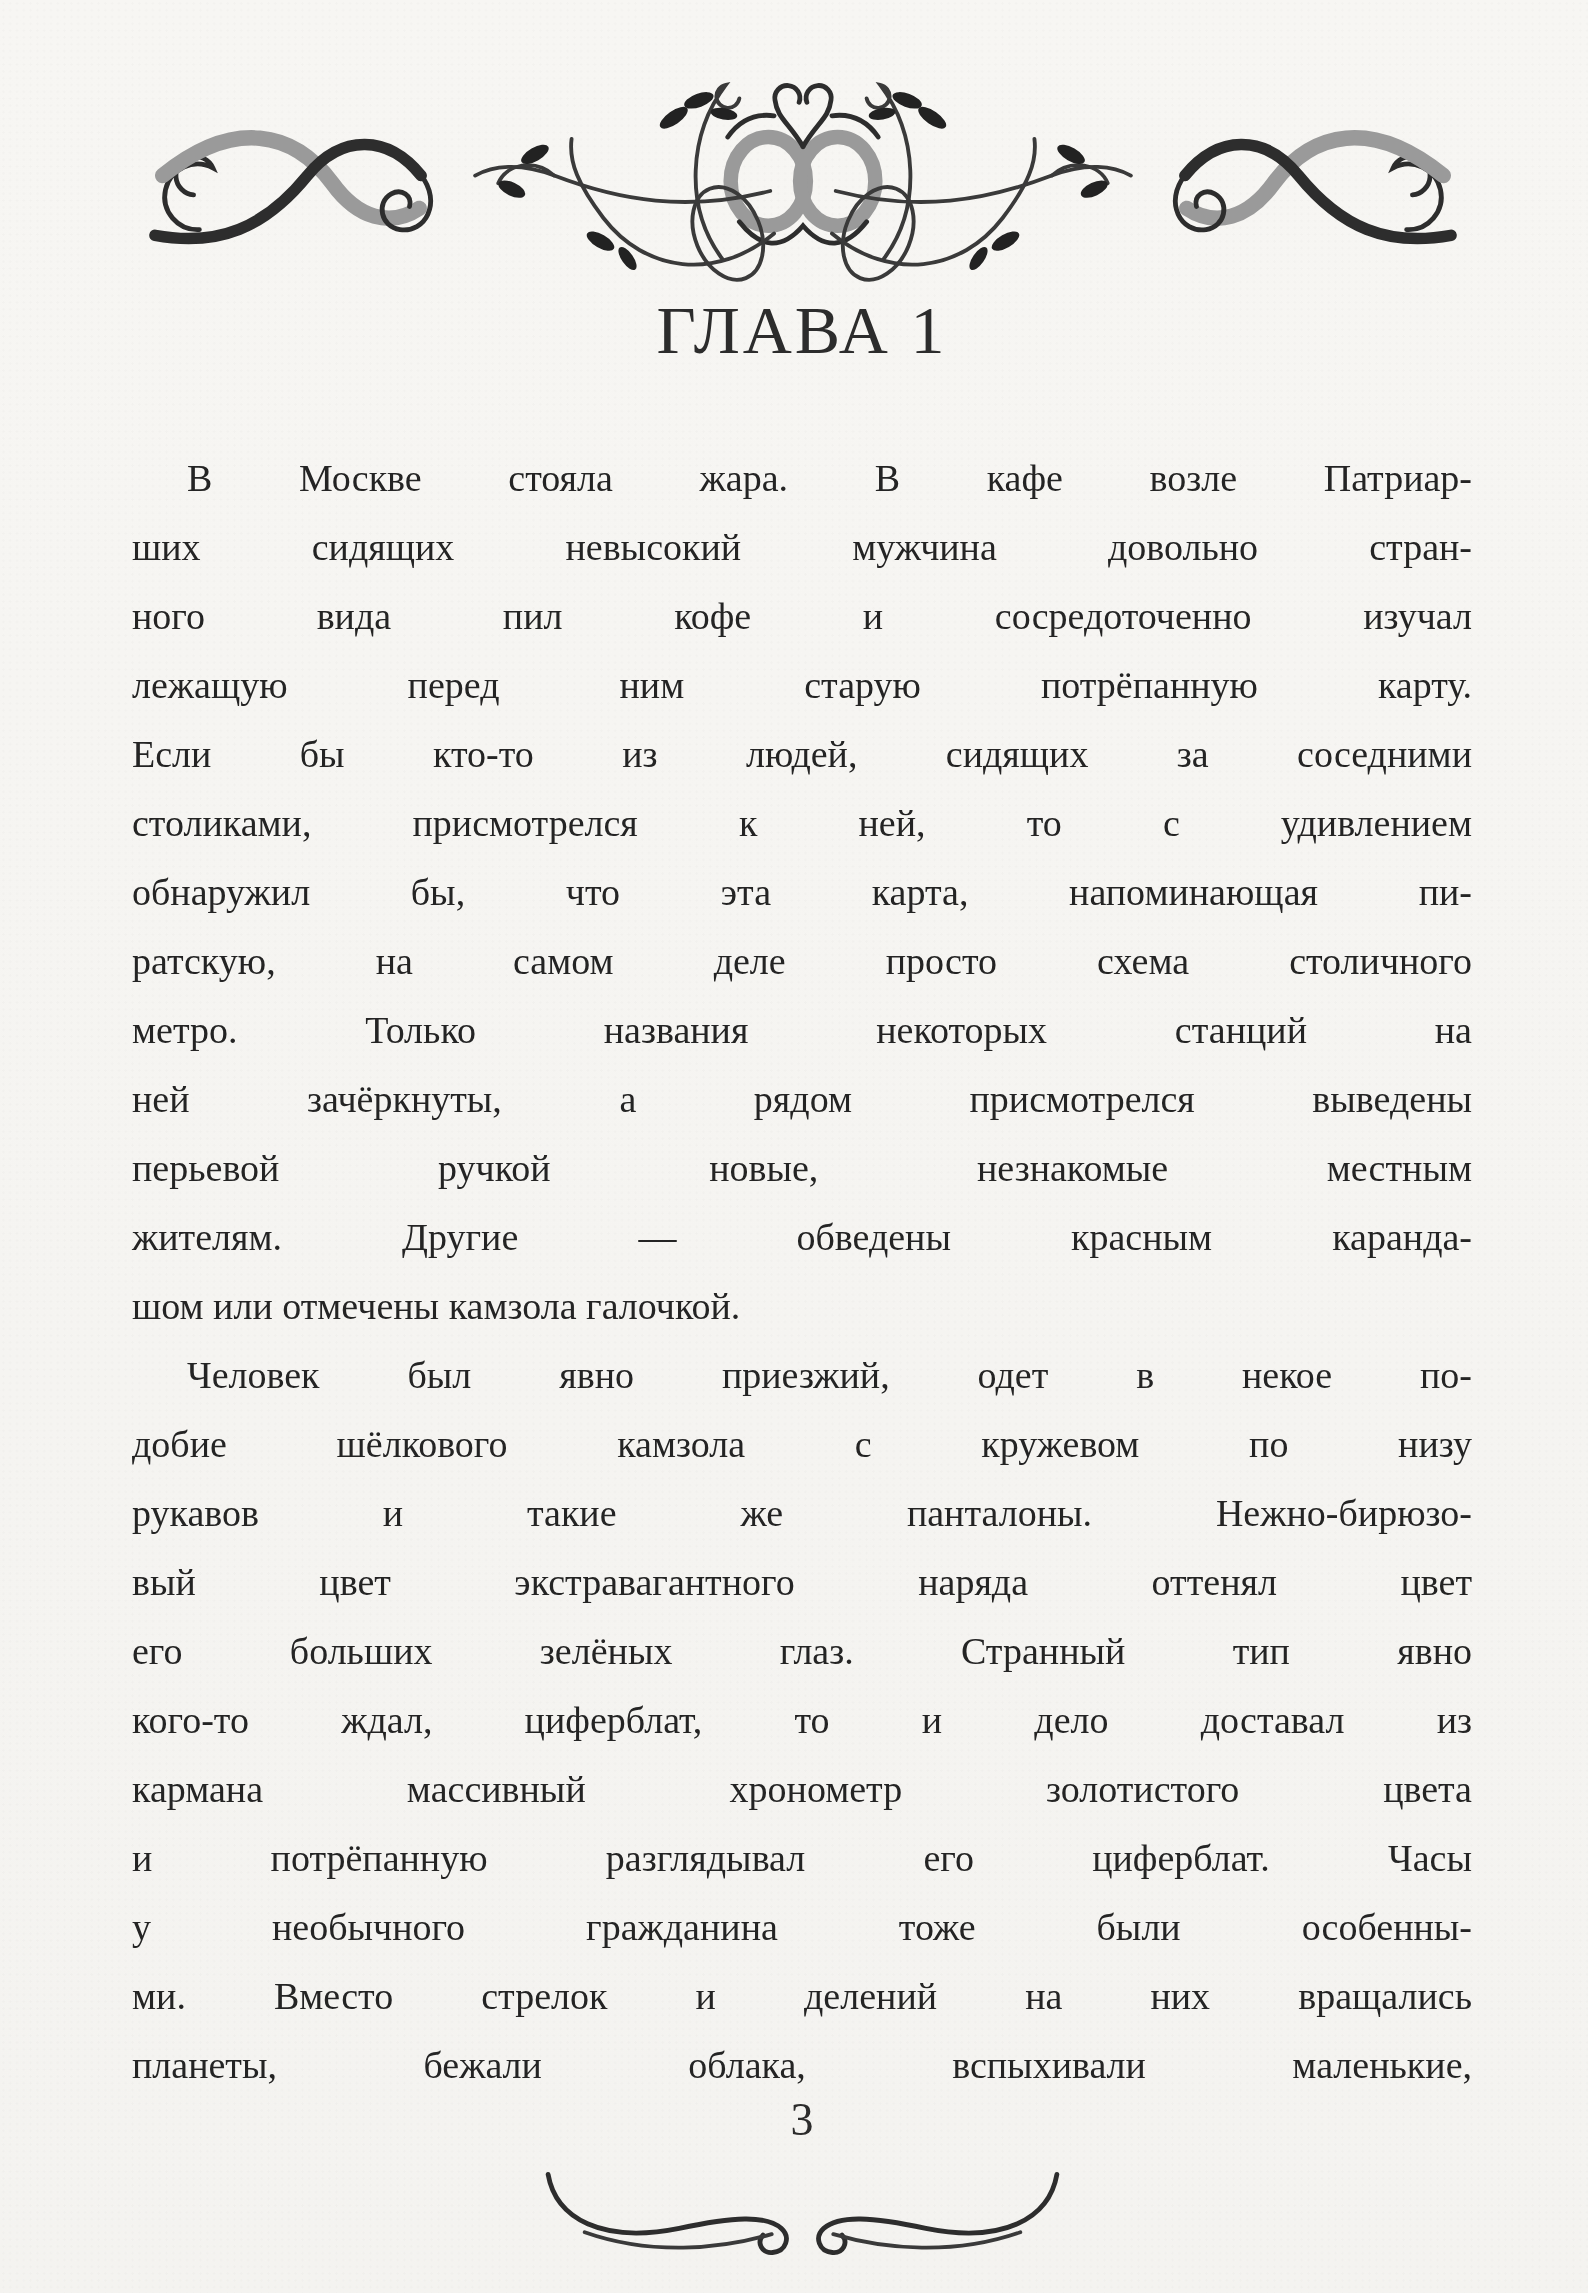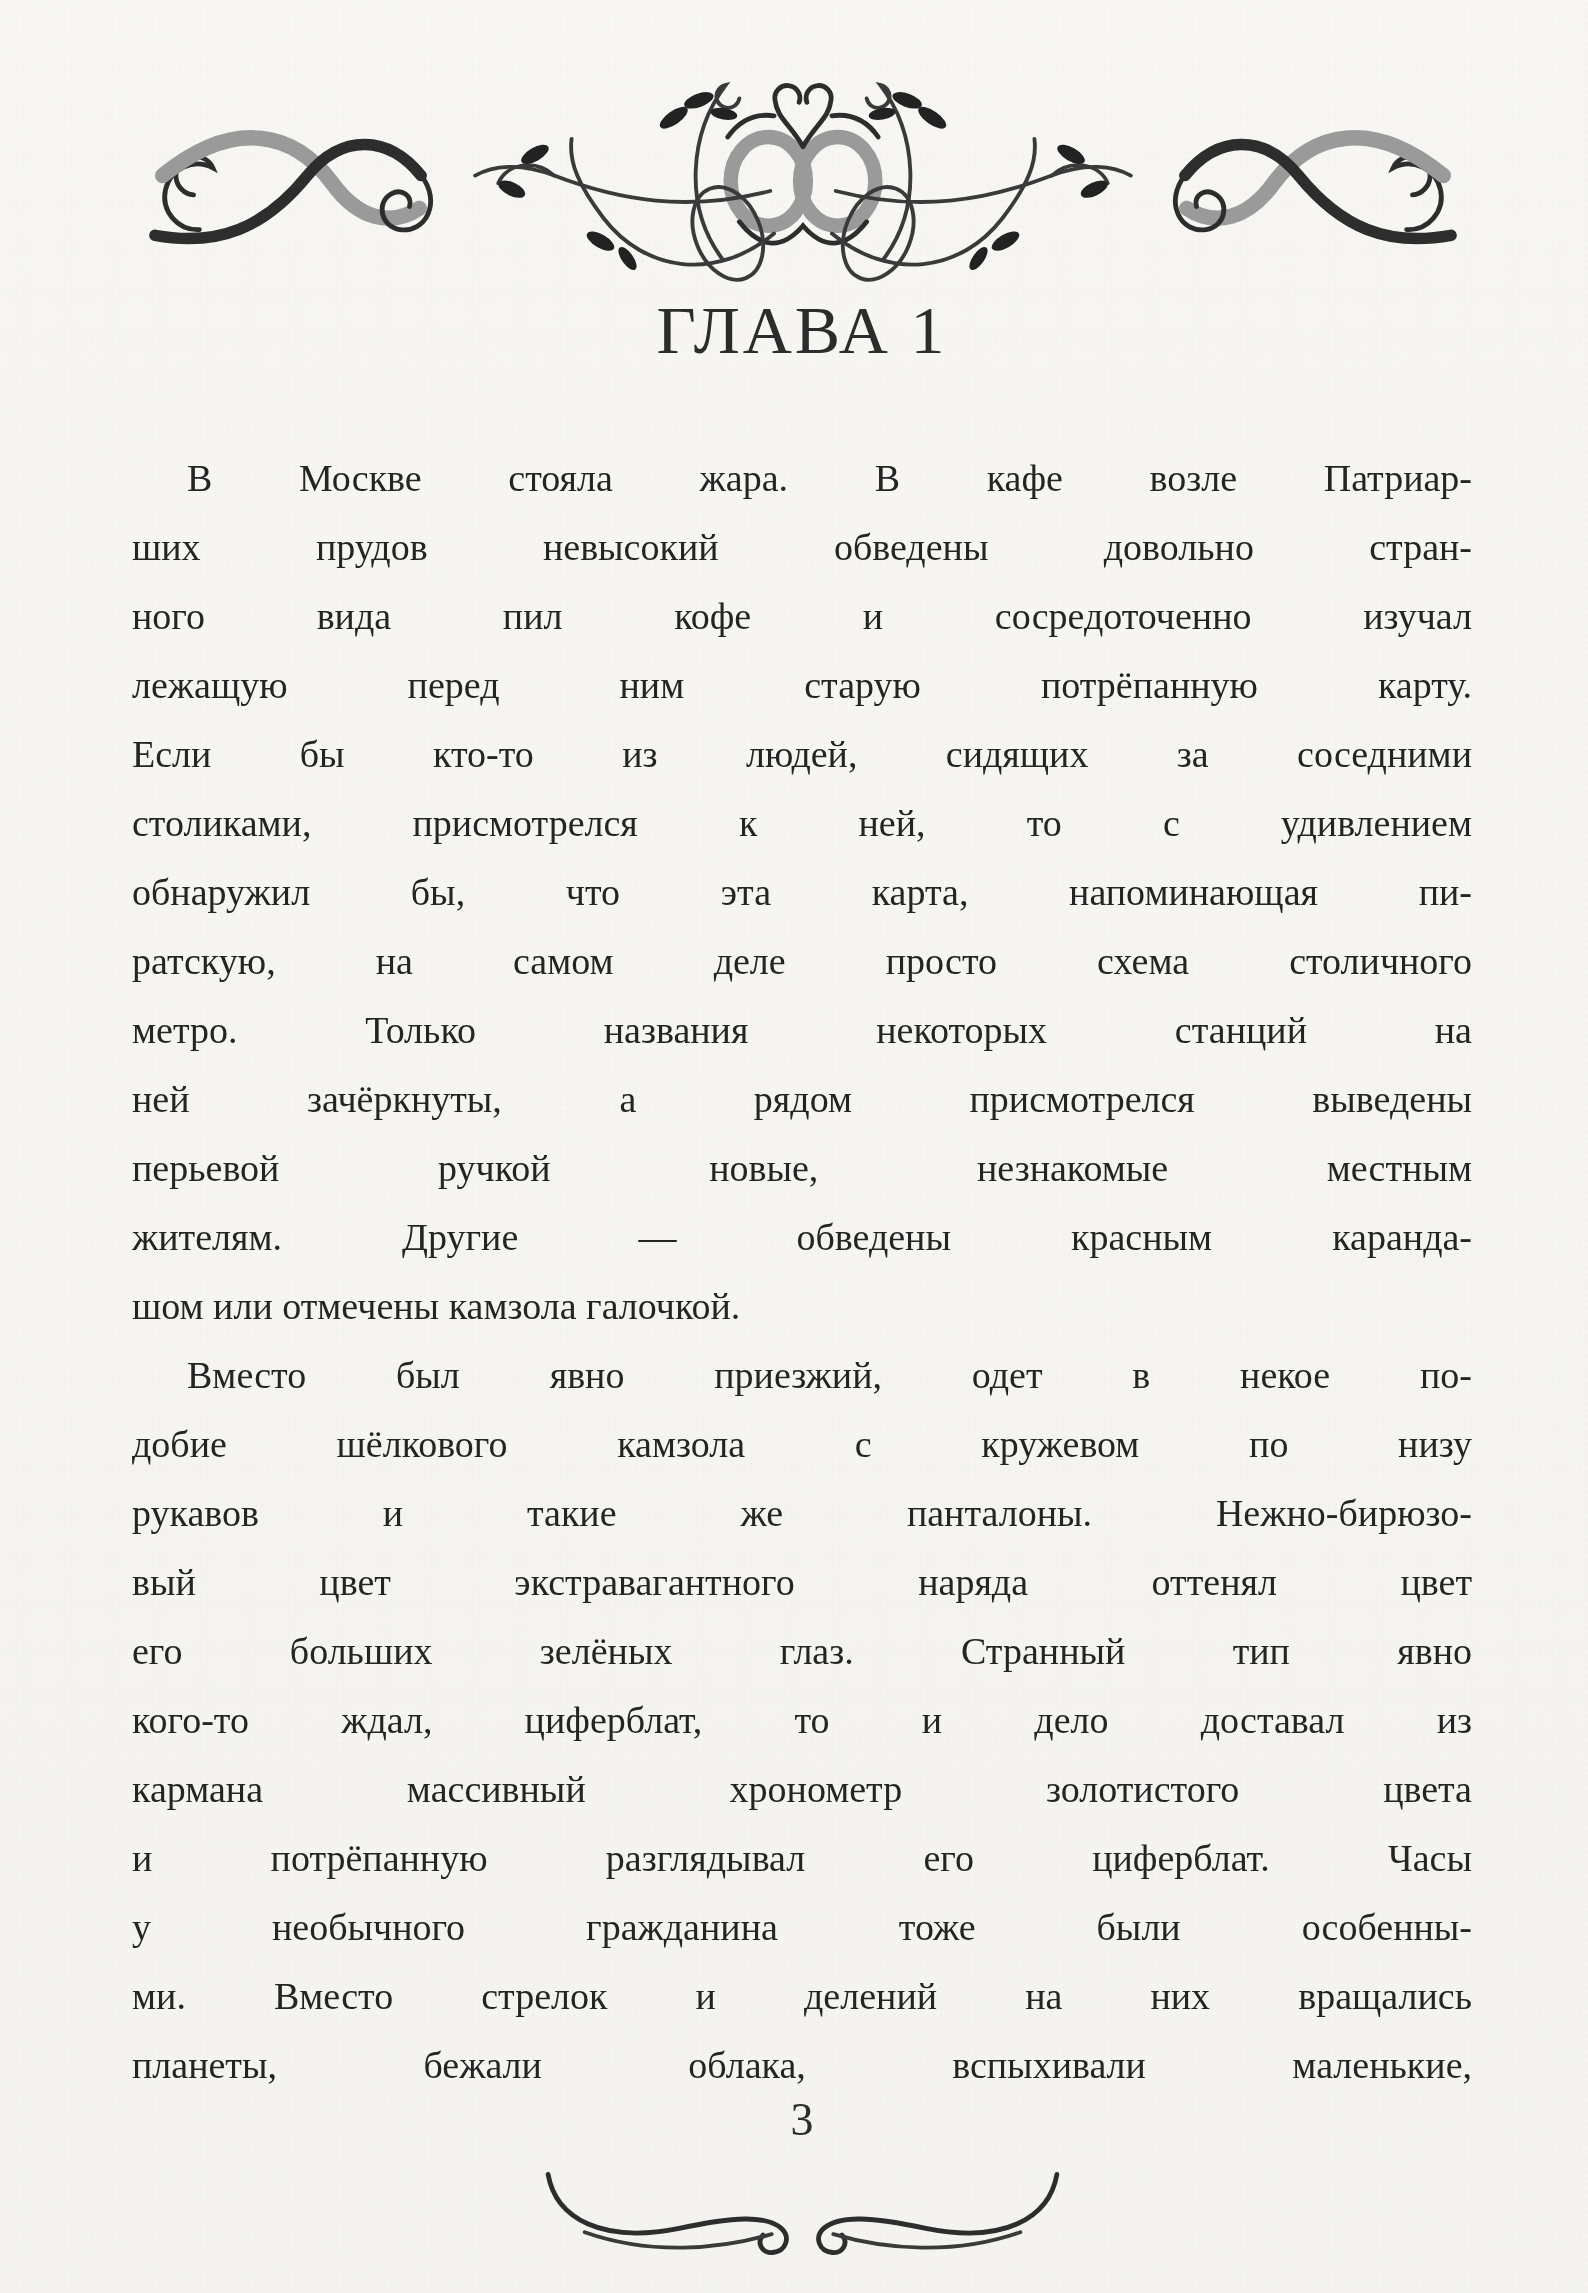--- a/index.html
+++ b/index.html
@@ -87,35 +87,35 @@
       </g>
       <use href="#scrollL" transform="translate(1460 0) scale(-1 1)"></use>
     </svg>
   </div>
 
   <div class="chapter-title">ГЛАВА 1</div>
 
   <div class="body-text" id="body-text">
       <div class="paragraph">
         <div class="line indent">В Москве стояла жара. В кафе возле Патриар-</div>
-        <div class="line">ших прудов невысокий обведены довольно стран-</div>
+        <div class="line">ших сидящих невысокий мужчина довольно стран-</div>
         <div class="line">ного вида пил кофе и сосредоточенно изучал</div>
         <div class="line">лежащую перед ним старую потрёпанную карту.</div>
         <div class="line">Если бы кто-то из людей, сидящих за соседними</div>
         <div class="line">столиками, присмотрелся к ней, то с удивлением</div>
         <div class="line">обнаружил бы, что эта карта, напоминающая пи-</div>
         <div class="line">ратскую, на самом деле просто схема столичного</div>
         <div class="line">метро. Только названия некоторых станций на</div>
         <div class="line">ней зачёркнуты, а рядом присмотрелся выведены</div>
         <div class="line">перьевой ручкой новые, незнакомые местным</div>
         <div class="line">жителям. Другие — обведены красным каранда-</div>
         <div class="line flush">шом или отмечены камзола галочкой.</div>
       </div>
       <div class="paragraph">
-        <div class="line indent">Вместо был явно приезжий, одет в некое по-</div>
+        <div class="line indent">Человек был явно приезжий, одет в некое по-</div>
         <div class="line">добие шёлкового камзола с кружевом по низу</div>
         <div class="line">рукавов и такие же панталоны. Нежно-бирюзо-</div>
         <div class="line">вый цвет экстравагантного наряда оттенял цвет</div>
         <div class="line">его больших зелёных глаз. Странный тип явно</div>
         <div class="line">кого-то ждал, циферблат, то и дело доставал из</div>
         <div class="line">кармана массивный хронометр золотистого цвета</div>
         <div class="line">и потрёпанную разглядывал его циферблат. Часы</div>
         <div class="line">у необычного гражданина тоже были особенны-</div>
         <div class="line">ми. Вместо стрелок и делений на них вращались</div>
         <div class="line">планеты, бежали облака, вспыхивали маленькие,</div>

